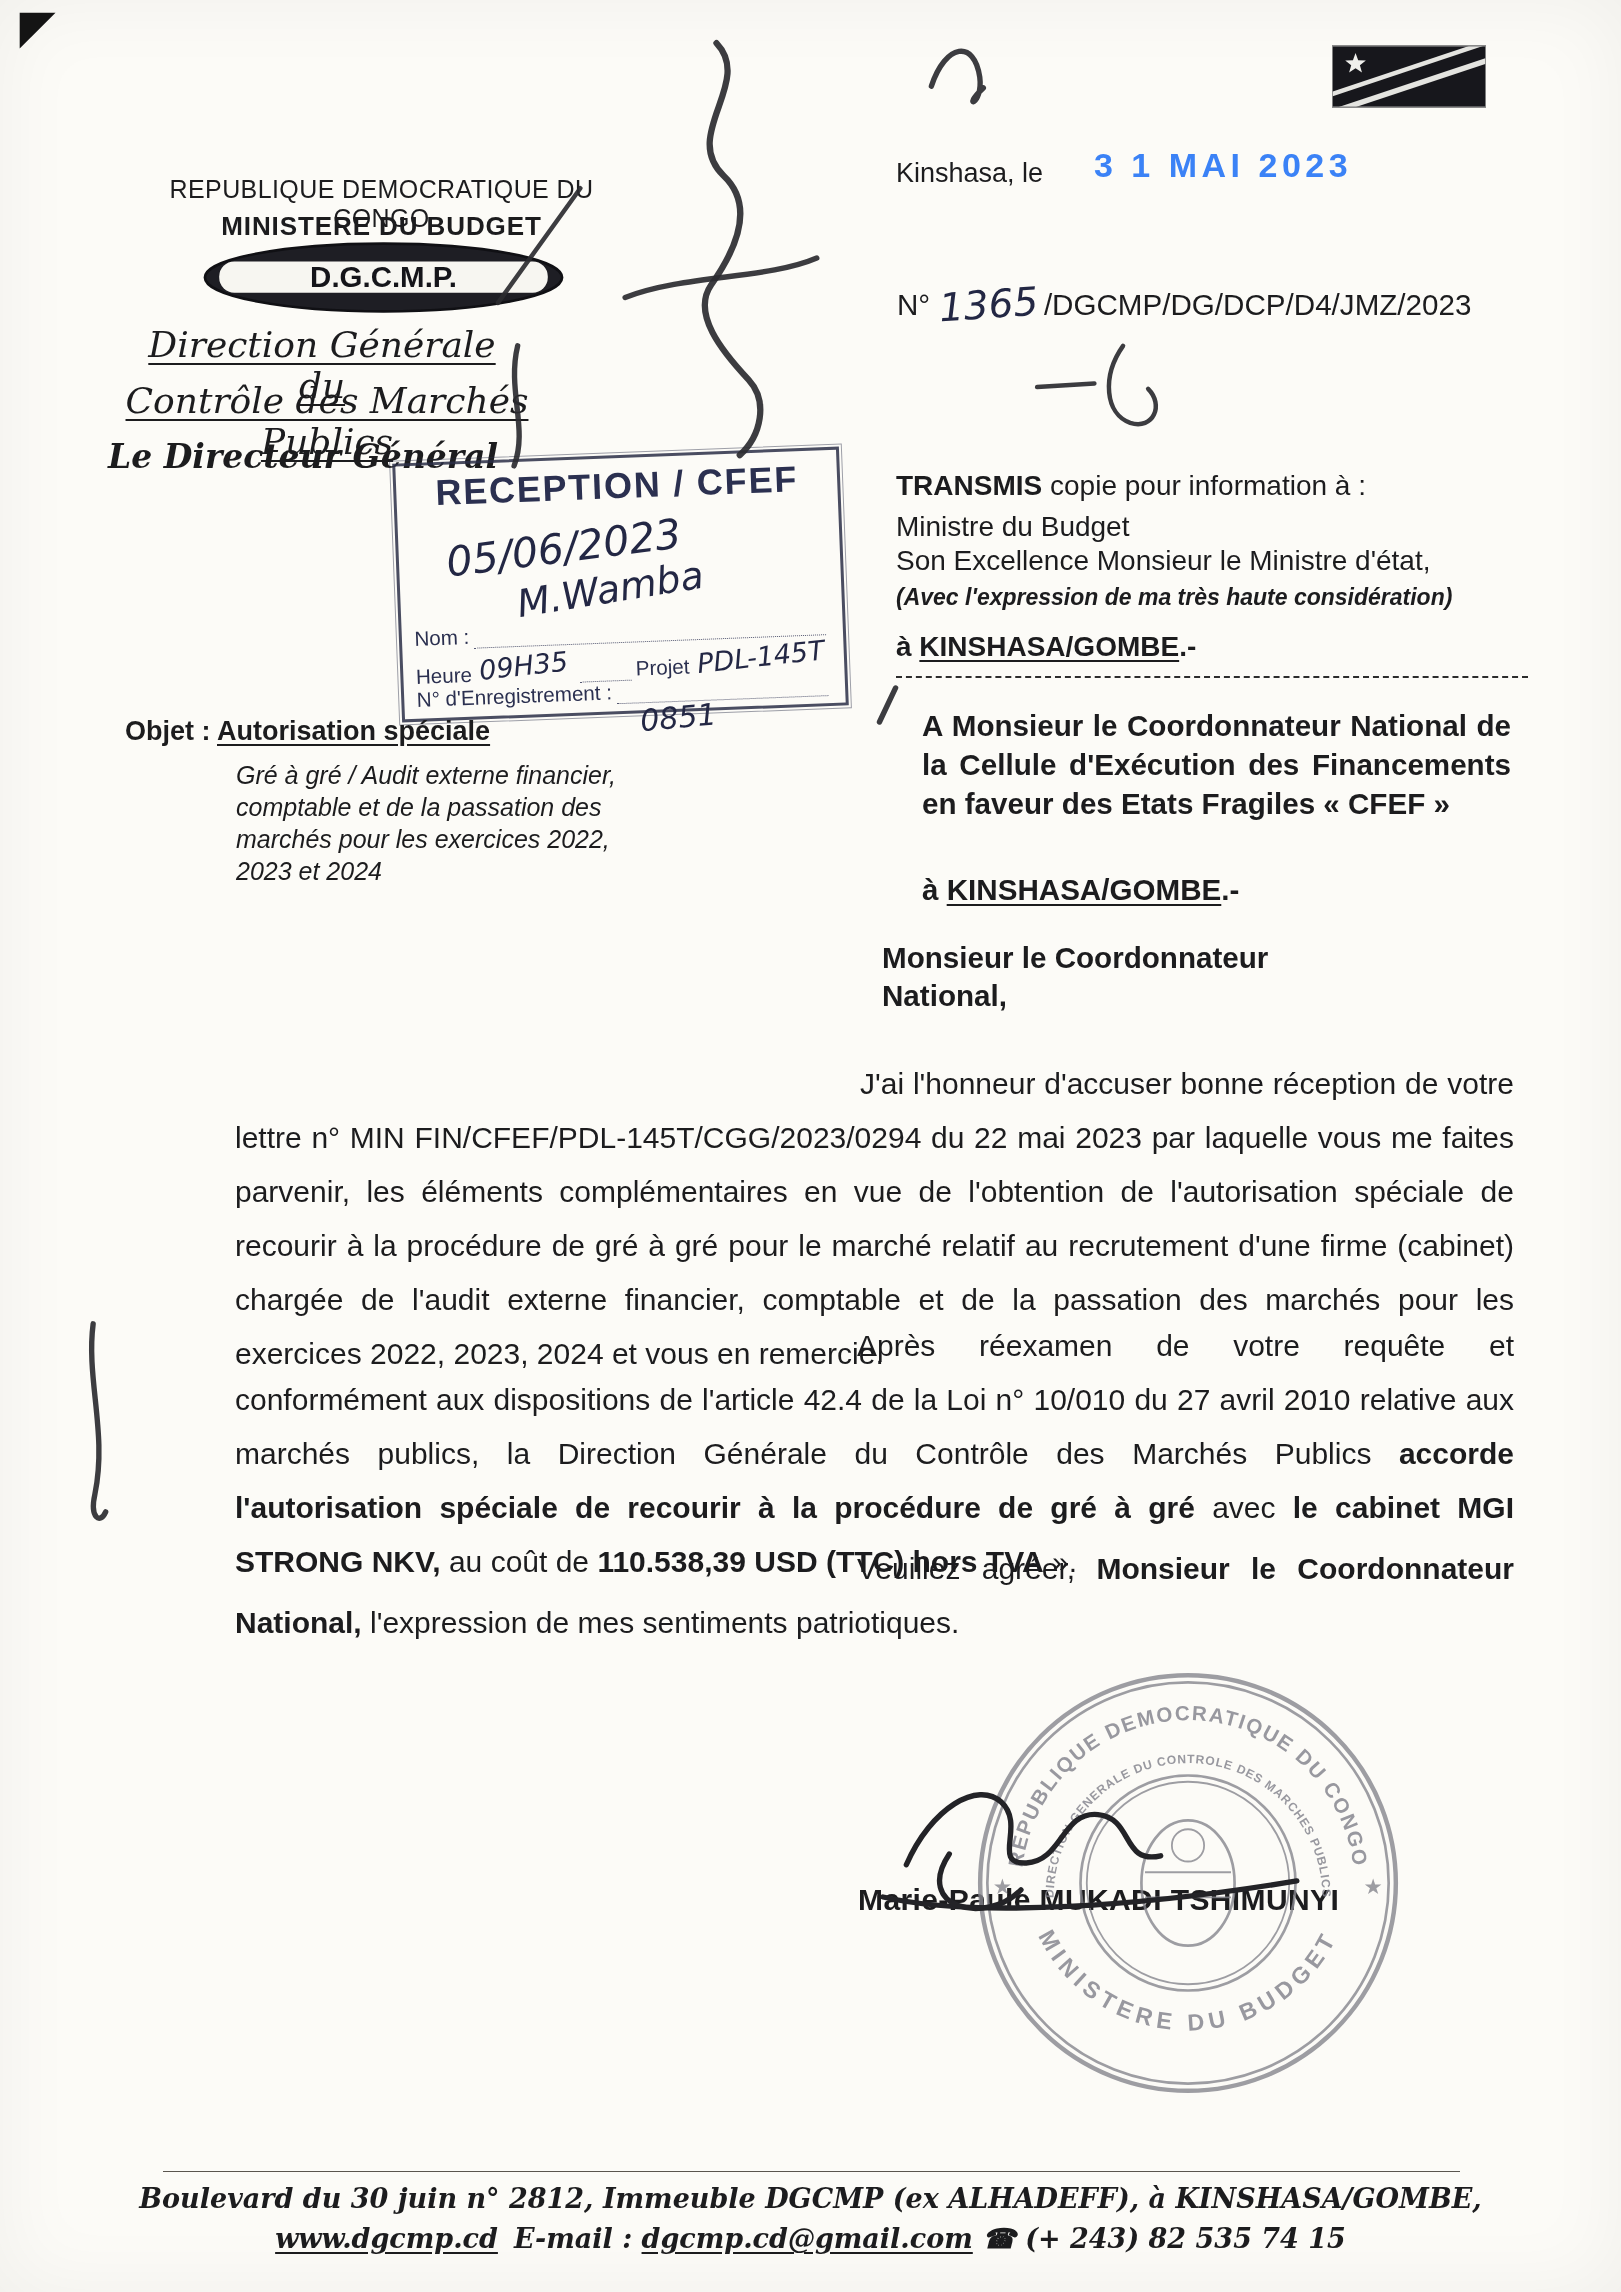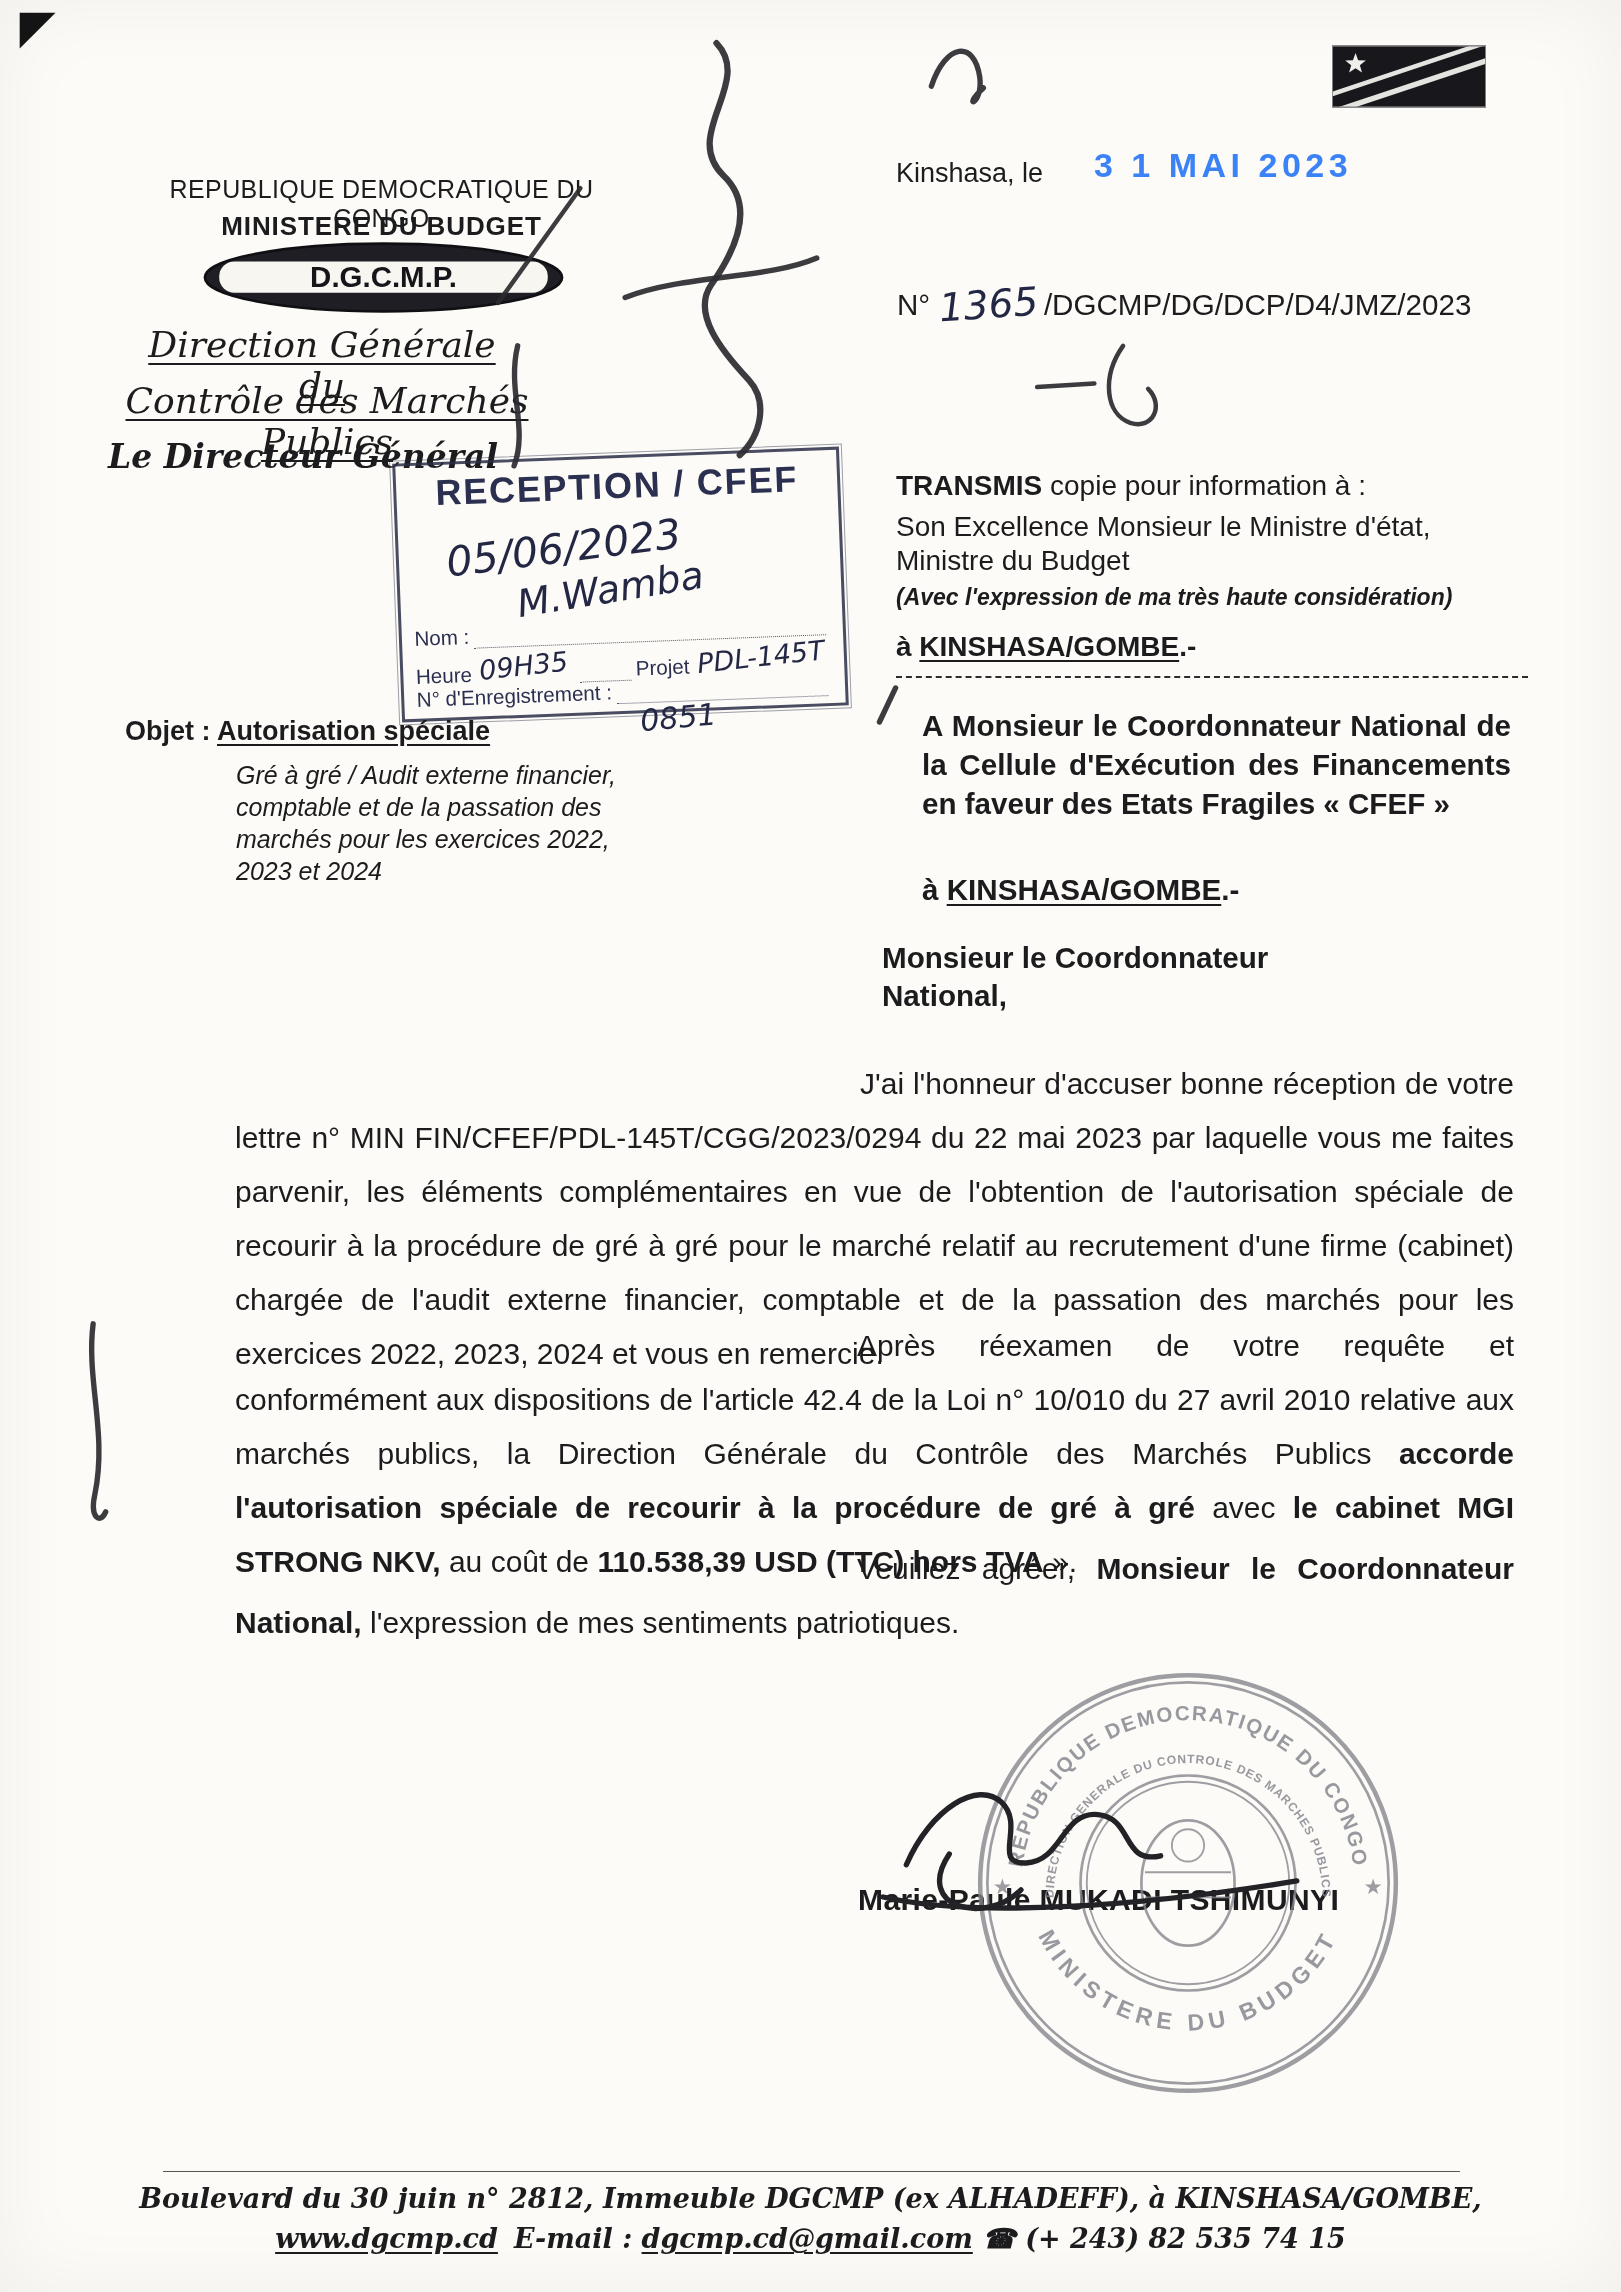--- a/index.html
+++ b/index.html
@@ -154,22 +154,22 @@
       <span class="lbl">N° d'Enregistrement :</span>
       <span class="dots"></span>
       <span class="hand reg-hw">0851</span>
     </div>
   </div>
 
   <div class="abs transmis">
     <div class="t-line1">
       <span class="bu">TRANSMIS</span><span> copie pour information à :</span>
     </div>
+    <div>Ministre du Budget</div>
     <div>Son Excellence Monsieur le Ministre d'état,</div>
-    <div>Ministre du Budget</div>
     <div class="t-note">(Avec l'expression de ma très haute considération)</div>
     <div class="t-loc">
       <span>à </span><span class="u">KINSHASA/GOMBE</span><span>.-</span>
     </div>
     <div class="dashes"></div>
   </div>
 
   <div class="abs recipient">A Monsieur le Coordonnateur National de la Cellule d'Exécution des Financements en faveur des Etats Fragiles « CFEF »</div>
   <div class="abs recipient-loc">
     <span>à </span><span class="u">KINSHASA/GOMBE</span><span>.-</span>

